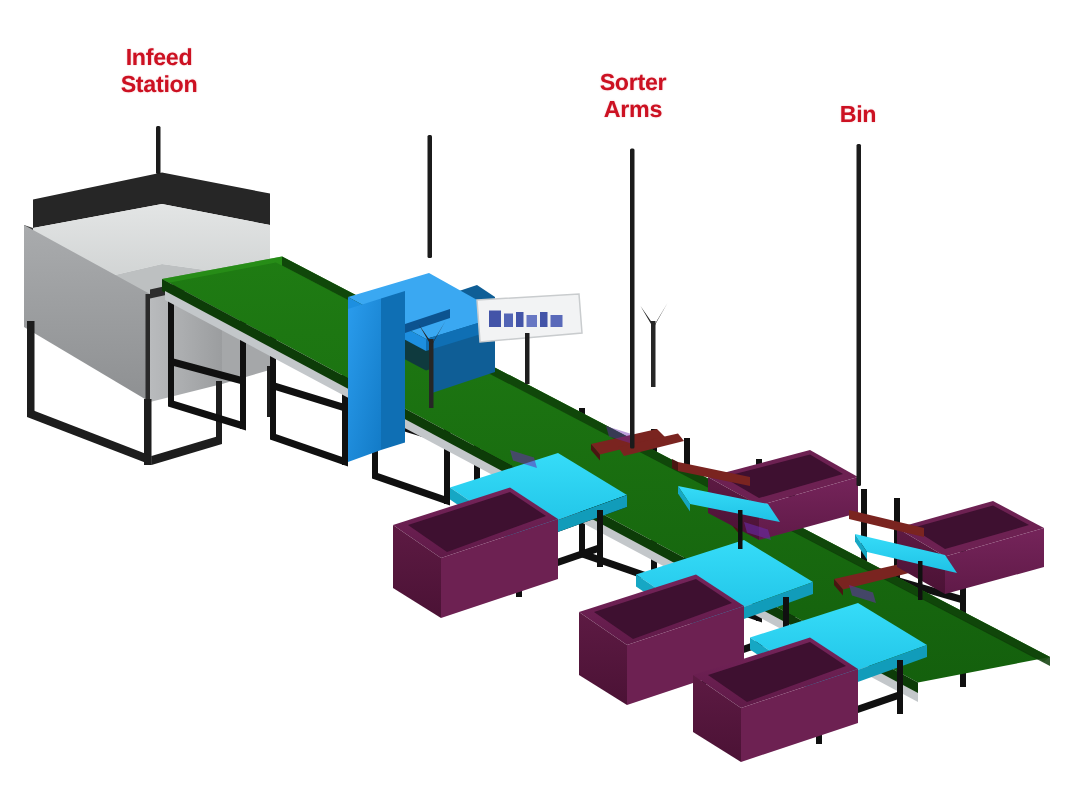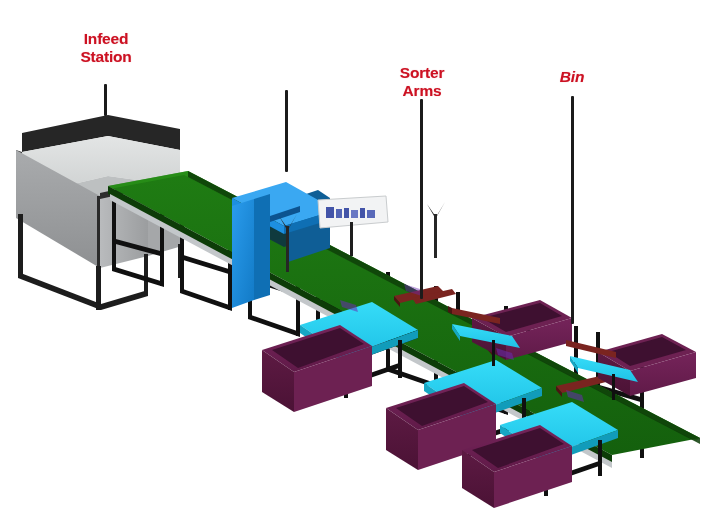--- a/index.html
+++ b/index.html
@@ -268,20 +268,20 @@
       <polygon points="350,256 700,438 700,444 344,261" fill="#1a6d11" opacity="0.0"></polygon>
     </g>
   </svg>
 
   <div class="lbl" style="left:66px;top:30px;width:80px;">Infeed
 Station</div>
   <div class="leader" style="left:104px;top:84px;height:32px;"></div>
 
   <div class="leader" style="left:285px;top:90px;height:82px;"></div>
 
-  <div class="lbl" style="left:382px;top:64px;width:80px;text-align:center;">Sorter
+  <div class="lbl" style="left:382px;top:47px;width:80px;text-align:center;">Sorter
 Arms</div>
   <div class="leader" style="left:420px;top:99px;height:200px;"></div>
 
-  <div class="lbl" style="left:540px;top:68px;width:64px;font-style:italic;">Bin</div>
+  <div class="lbl" style="left:540px;top:68px;width:64px;">Bin</div>
   <div class="leader" style="left:571px;top:96px;height:228px;"></div>
 
 </div>
 
 </body></html>

